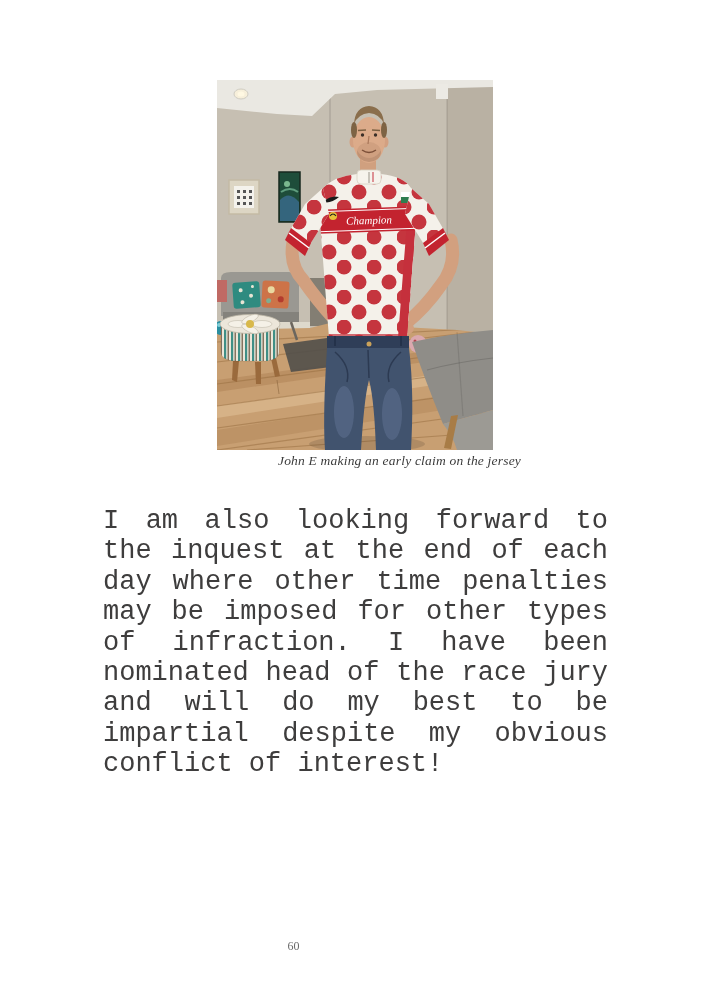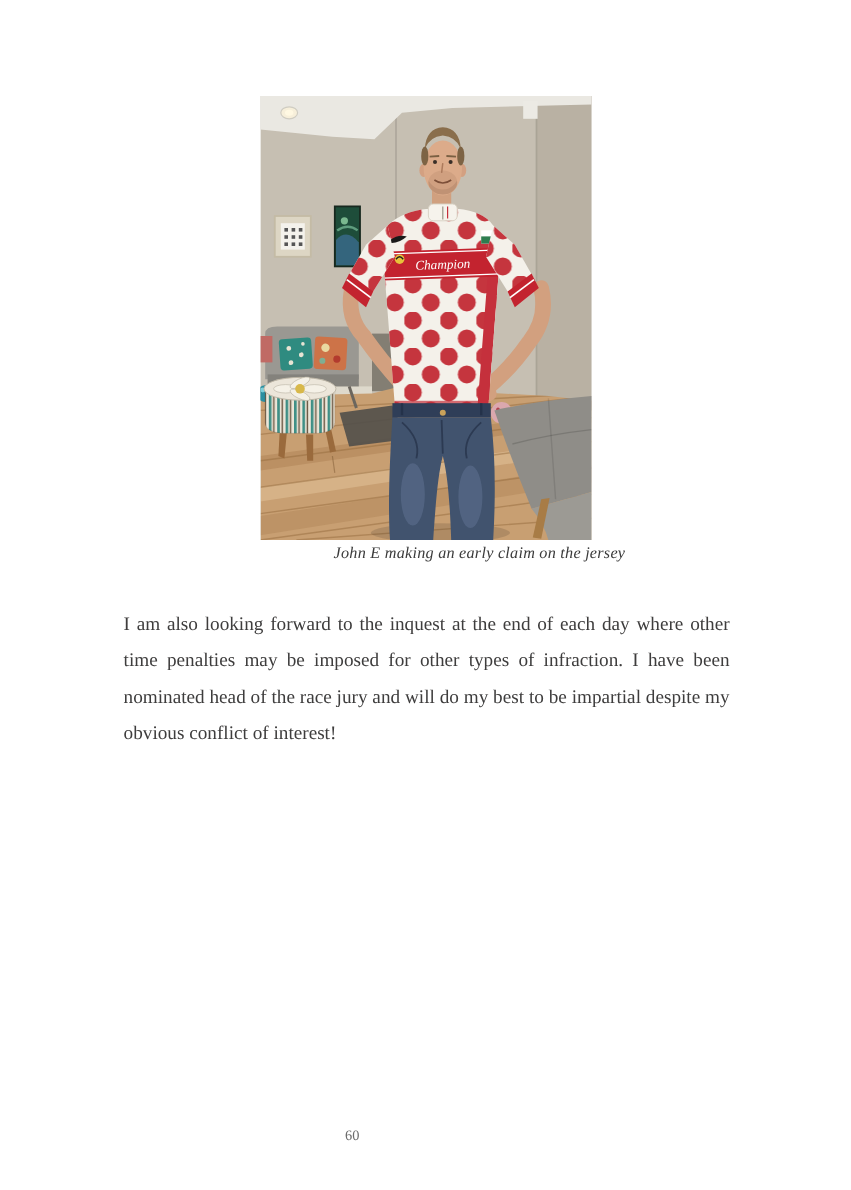--- a/index.html
+++ b/index.html
@@ -4,21 +4,21 @@
 <style>
   html,body{margin:0;padding:0;}
   body{width:709px;height:992px;background:#ffffff;font-family:"Liberation Serif", serif;}
   .page{position:relative;width:709px;height:992px;background:#ffffff;overflow:hidden;}
   figure{margin:0;}
   .photo{position:absolute;left:217px;top:80px;width:276px;height:370px;}
   .photo svg{display:block;}
   .caption{position:absolute;left:0;top:453px;width:709px;text-align:center;
     font-style:italic;font-size:13.5px;color:#3b3b3b;letter-spacing:.2px;padding-left:45px;}
   .bodytext{position:absolute;left:103px;top:506px;width:505px;
-    font-size:16px;line-height:30.4px;color:#3e3d3d;text-align:justify;}
+    font-size:27px;line-height:30.4px;color:#3e3d3d;text-align:justify;font-family:Liberation Mono, monospace;}
   .bodytext p{margin:0 0 17px 0;}
   .pagenum{position:absolute;left:0;top:939px;width:587px;text-align:center;
     font-size:12px;color:#6a6a6a;}
 </style>
 </head>
 <body>
 
 <div class="page">
 
   <figure>

